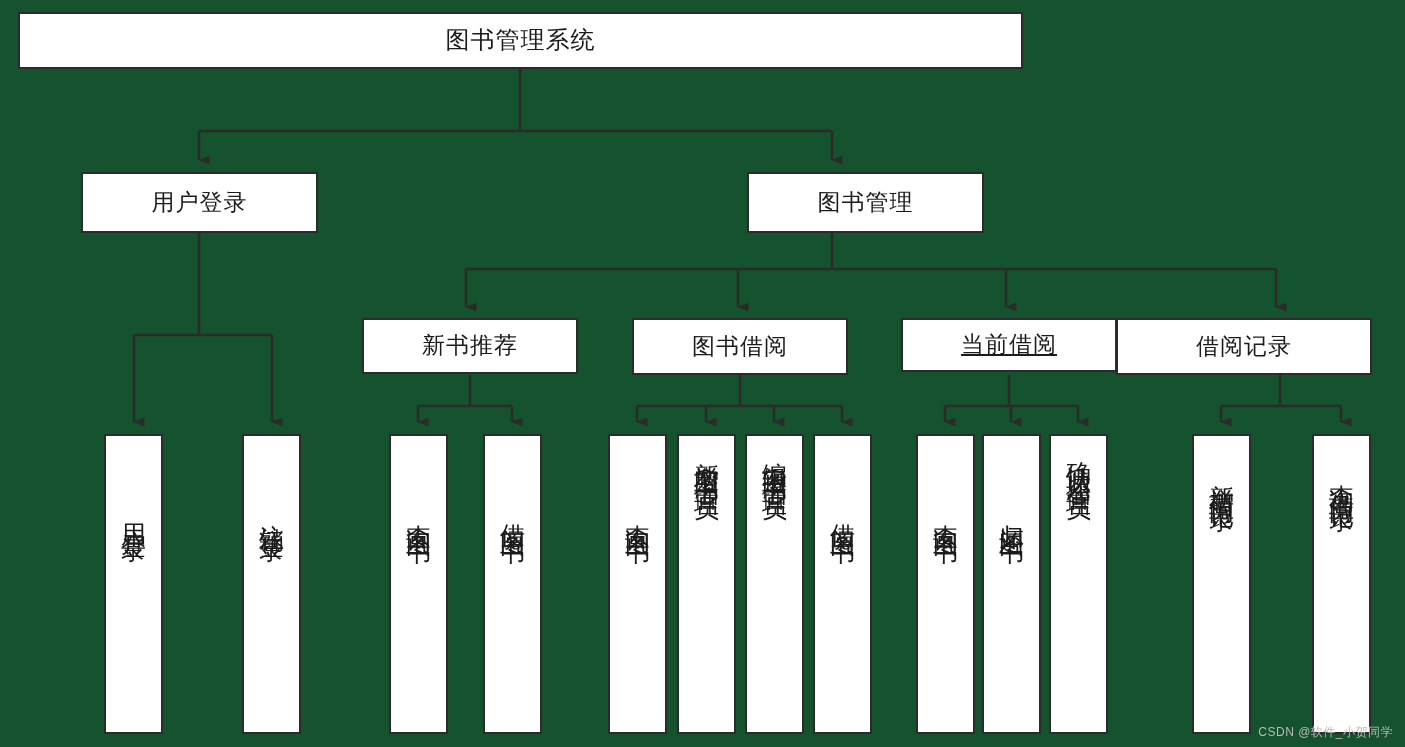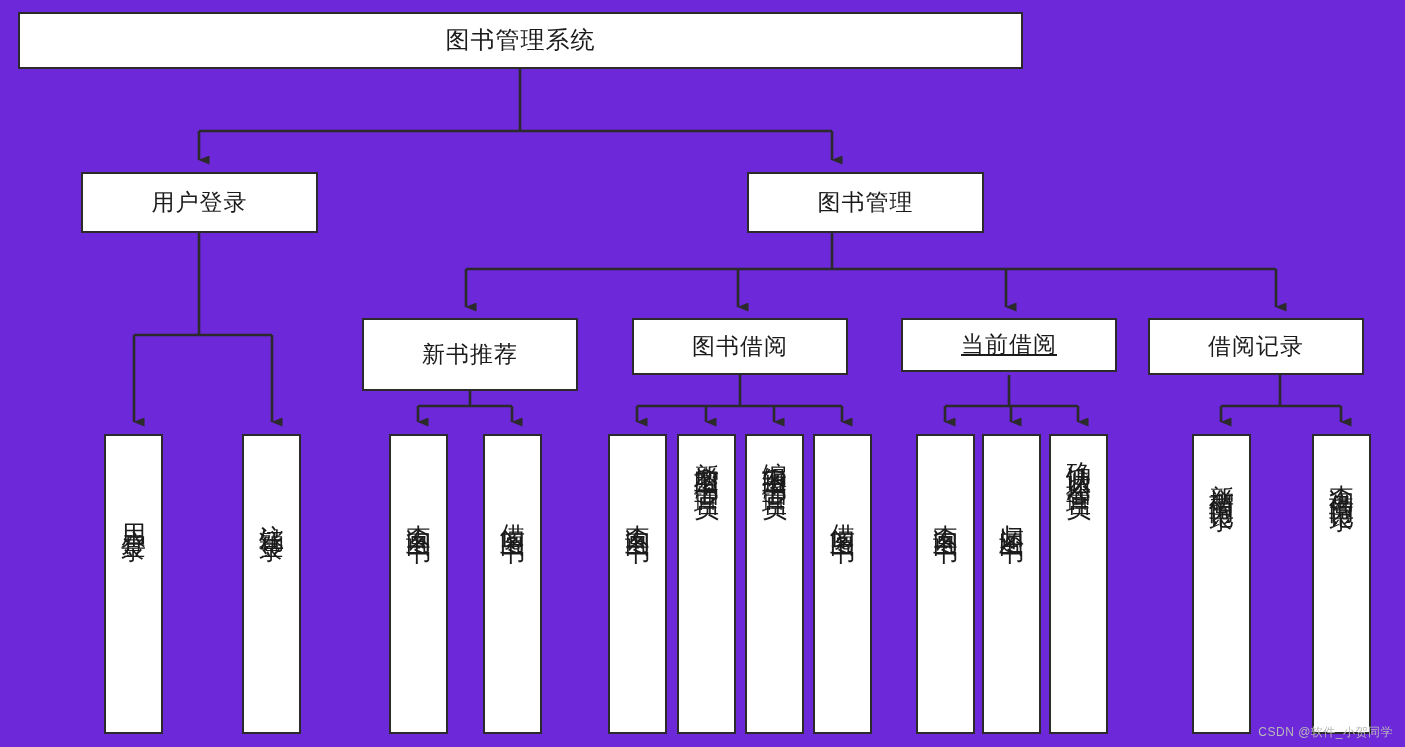--- a/index.html
+++ b/index.html
@@ -8,21 +8,21 @@
     padding: 0;
     background: #ffffff;
   }
   body {
     font-family: "Liberation Sans", "DejaVu Sans", sans-serif;
   }
   #diagram-root {
     position: relative;
     width: 1405px;
     height: 747px;
-    background: #6d28d9;
+    background: #14532d;
     overflow: hidden;
   }
   #edge-layer {
     position: absolute;
     left: 0;
     top: 0;
     width: 1405px;
     height: 747px;
     pointer-events: none;
   }
@@ -135,30 +135,30 @@
     <span class="node-label">图书管理系统</span>
   </div>
 
   <div class="node horiz" style="left:81px; top:172px; width:237px; height:61px;">
     <span class="node-label">用户登录</span>
   </div>
   <div class="node horiz" style="left:747px; top:172px; width:237px; height:61px;">
     <span class="node-label">图书管理</span>
   </div>
 
-  <div class="node horiz" style="left:362px; top:318px; width:216px; height:73px;">
+  <div class="node horiz" style="left:362px; top:318px; width:216px; height:56px;">
     <span class="node-label">新书推荐</span>
   </div>
   <div class="node horiz" style="left:632px; top:318px; width:216px; height:57px;">
     <span class="node-label">图书借阅</span>
   </div>
   <div class="node horiz" style="left:901px; top:318px; width:216px; height:54px;text-decoration:underline;">
     <span class="node-label">当前借阅</span>
   </div>
-  <div class="node horiz" style="left:1148px; top:318px; width:216px; height:57px;">
+  <div class="node horiz" style="left:1116px; top:318px; width:256px; height:57px;">
     <span class="node-label">借阅记录</span>
   </div>
 
   <div class="node vert" style="left:104px; top:434px; width:59px; height:300px; padding-top:68px;">
     <span class="node-label">用户登录</span>
   </div>
   <div class="node vert" style="left:242px; top:434px; width:59px; height:300px; padding-top:68px;">
     <span class="node-label">注销登录</span>
   </div>
 

